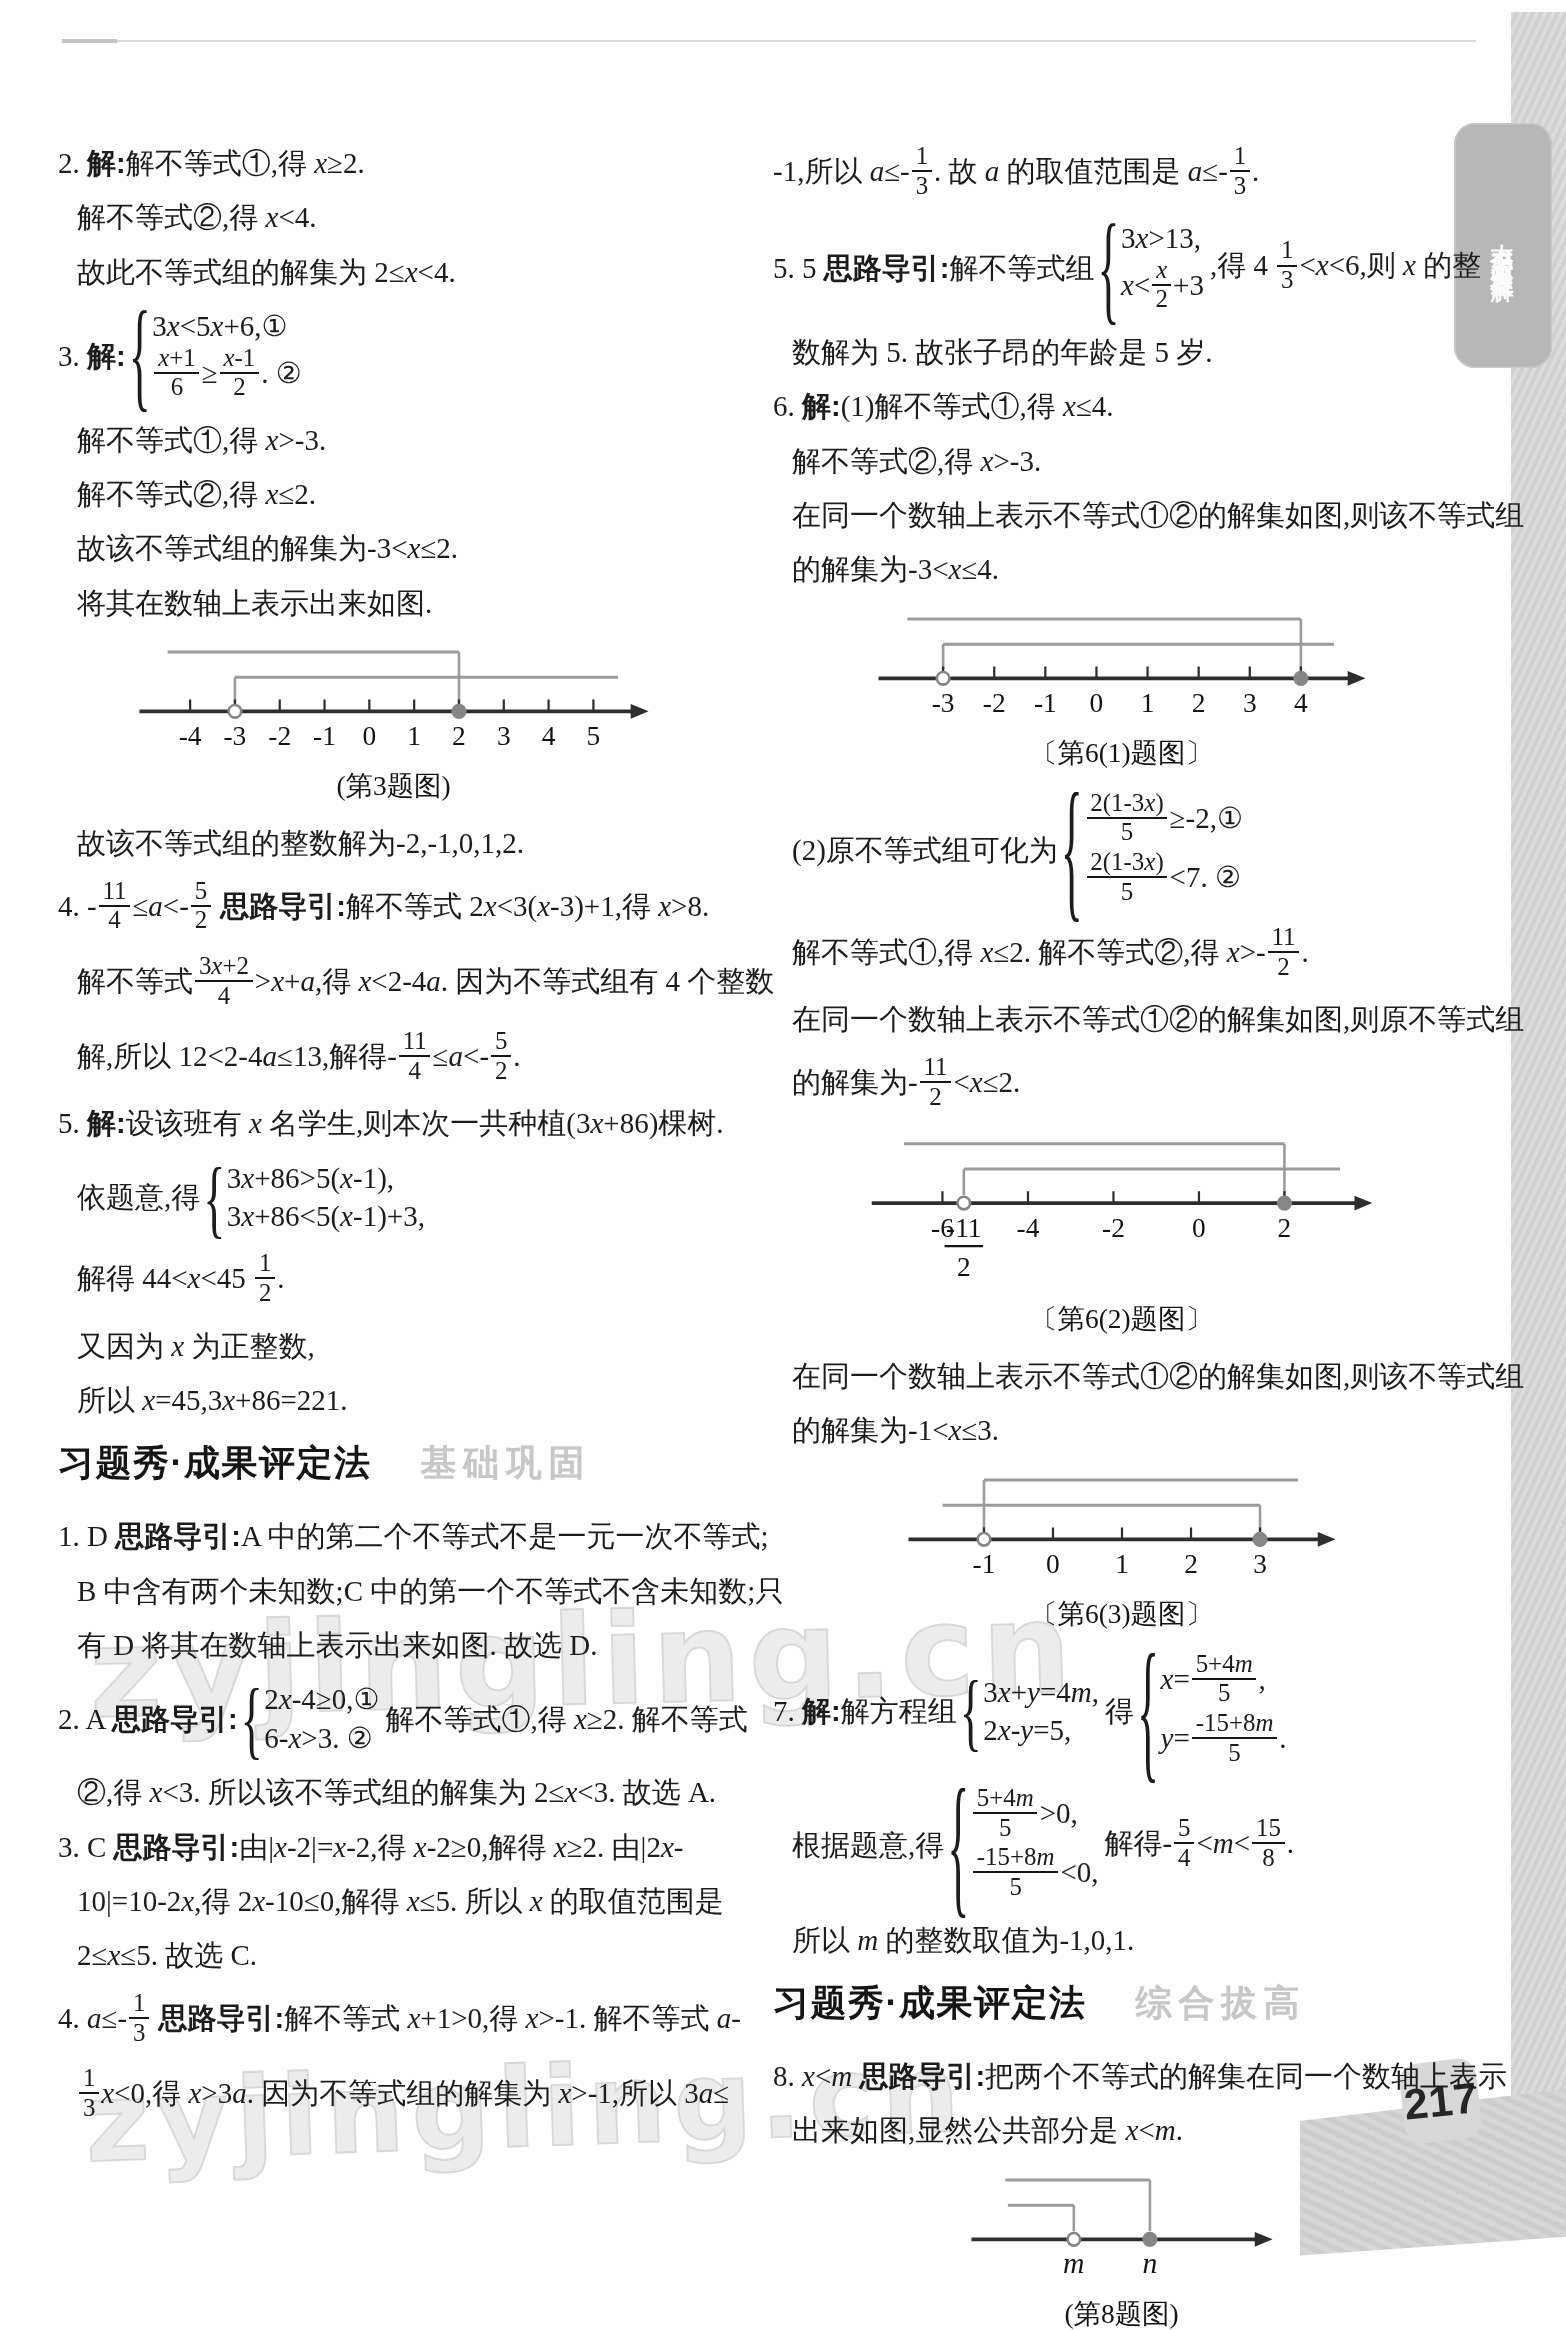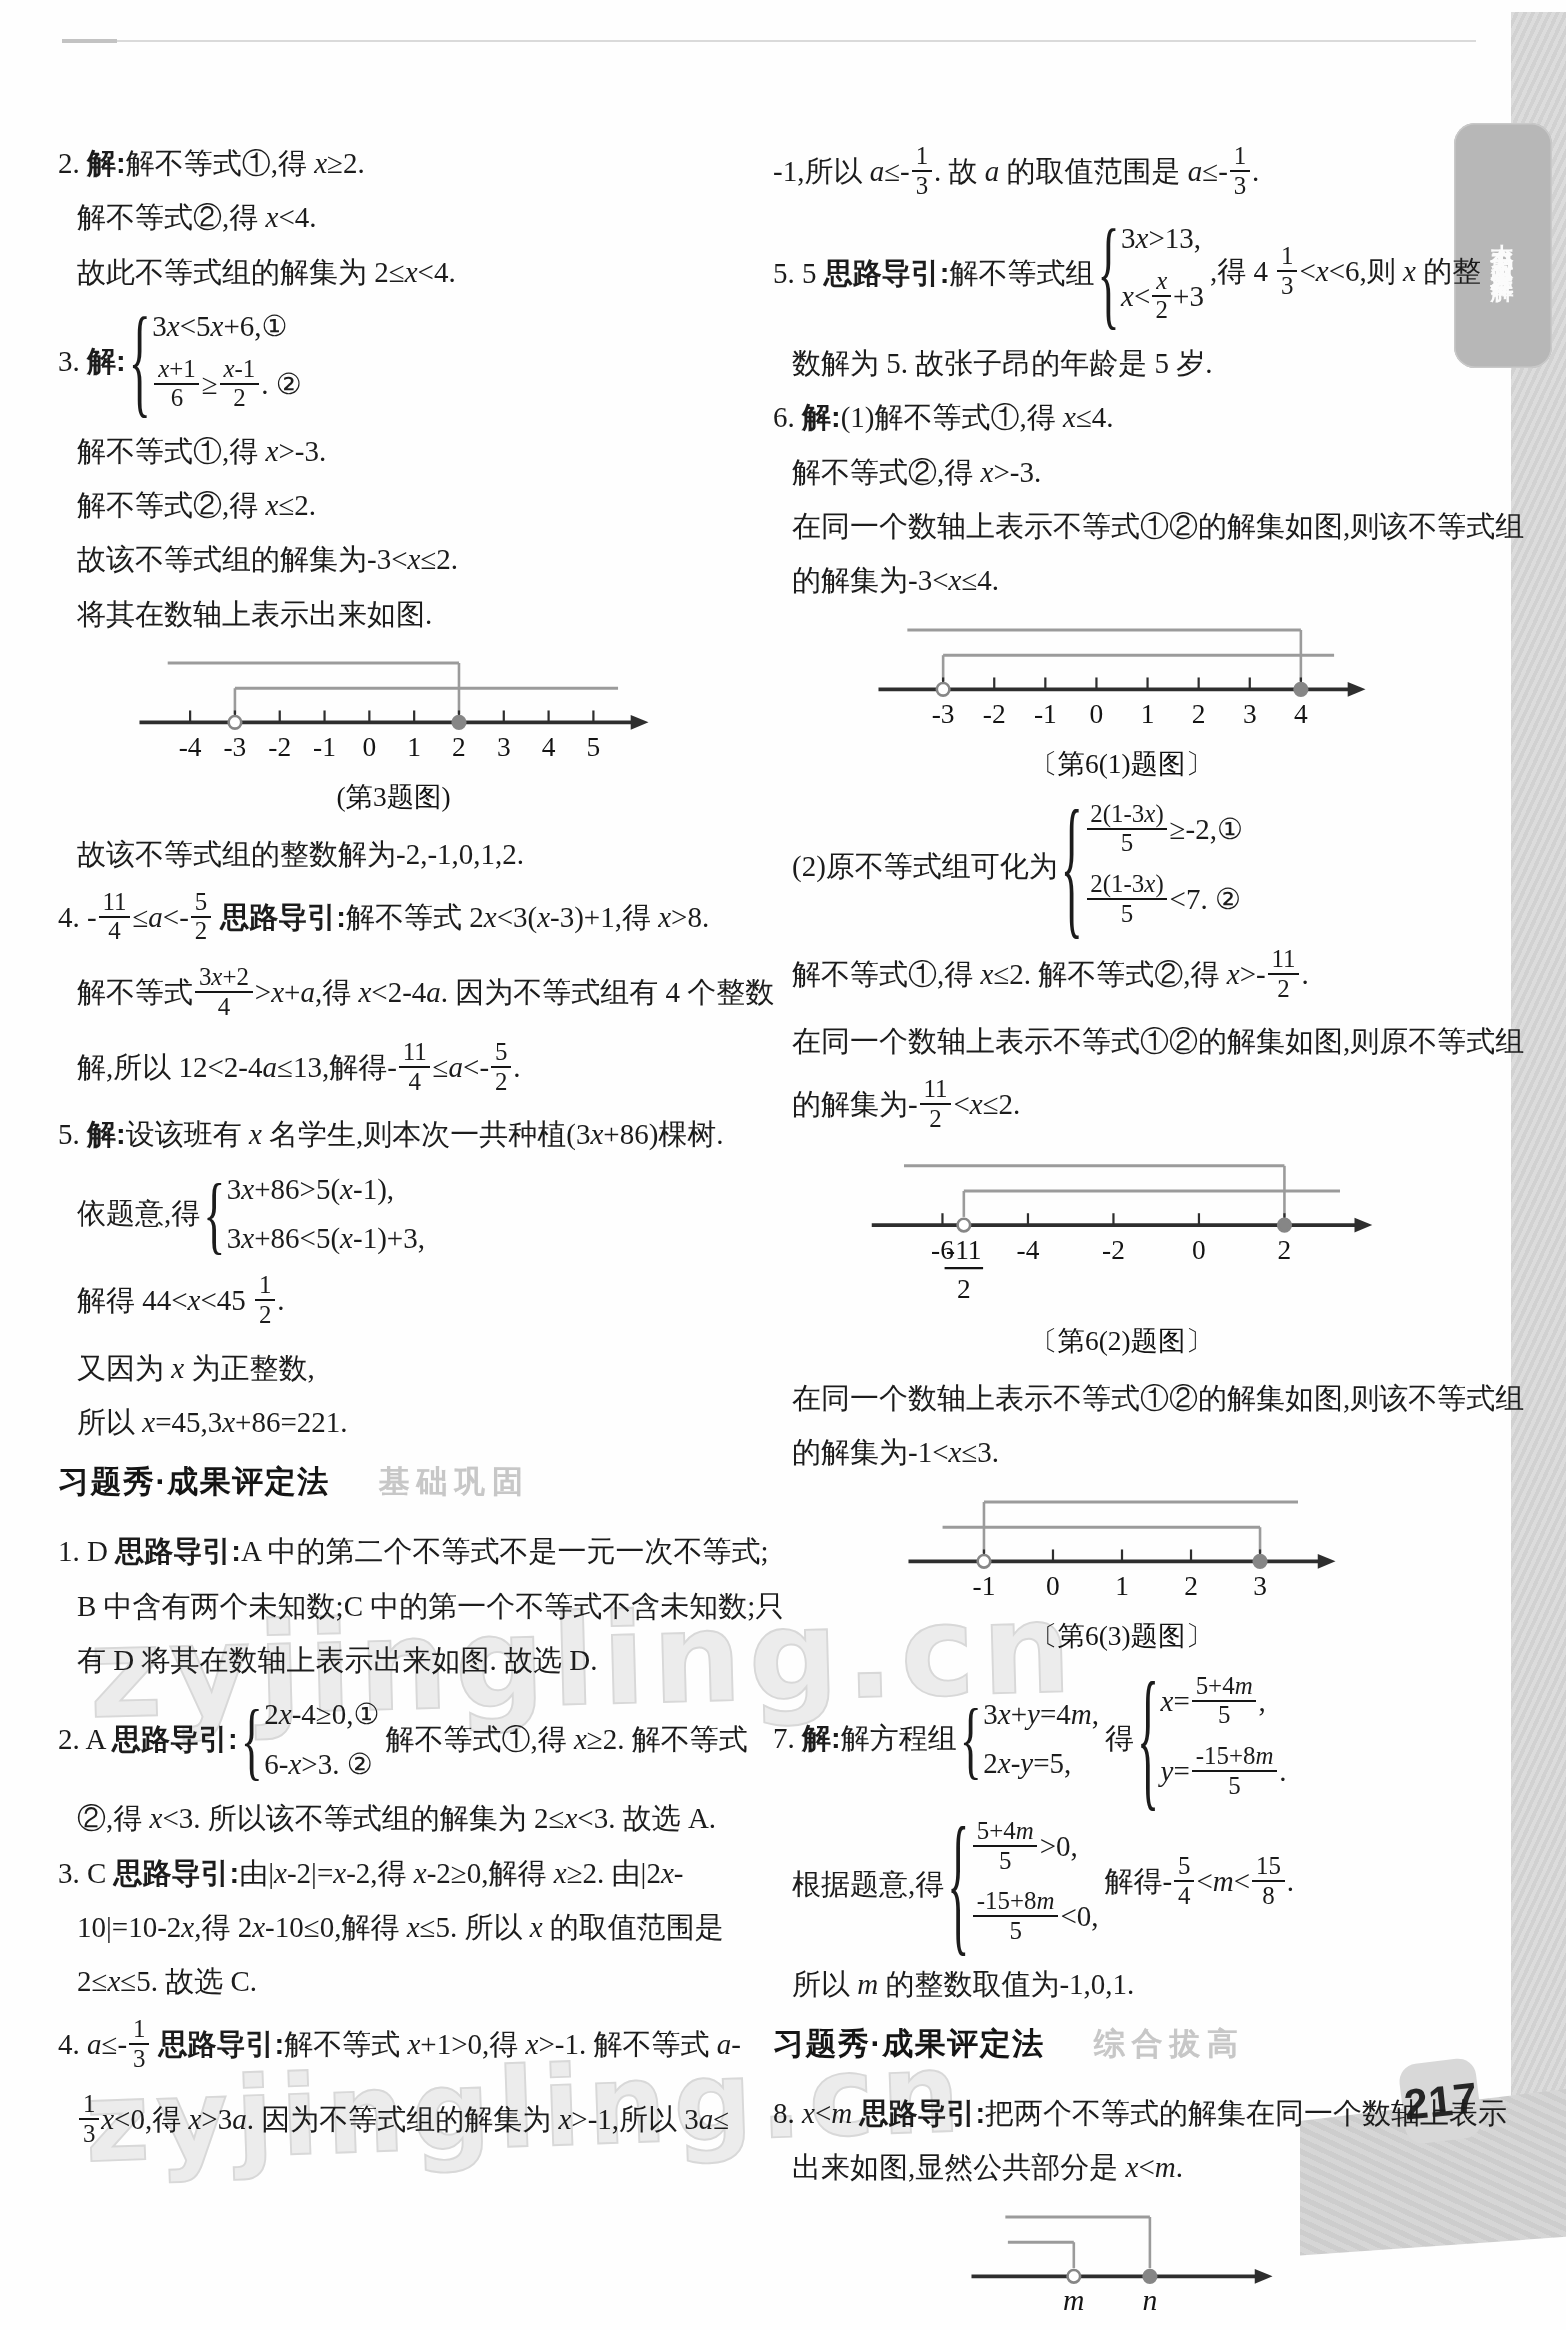--- a/index.html
+++ b/index.html
@@ -44,24 +44,24 @@
   i{font-style:italic;}
   b.bh{font-family:"Liberation Sans","DejaVu Sans",sans-serif;font-weight:700;}
 
   .frac{display:inline-flex;flex-direction:column;align-items:center;vertical-align:middle;
         font-size:0.86em;line-height:1.06;margin:0 2.2px;position:relative;top:-3px;}
   .frac .fn{border-bottom:2.2px solid #161616;padding:0 3.7px 0.7px 3.7px;}
   .frac .fd{padding-top:0.7px;}
 
   .sys{display:inline-flex;align-items:center;margin:0 6px 0 3px;}
   .bc{display:inline-block;font-size:46px;line-height:1;transform-origin:center;font-weight:400;}
-  .sysrows{display:inline-flex;flex-direction:column;gap:14px;margin-left:1.5px;}
+  .sysrows{display:inline-flex;flex-direction:column;gap:3px;margin-left:1.5px;}
   .sysrow{white-space:nowrap;}
 
-  .section{margin:21px 0 31px 0;font-size:31px;white-space:nowrap;}
+  .section{margin:21px 0 31px 0;font-size:36px;white-space:nowrap;}
   .st{font-family:"Liberation Sans","DejaVu Sans",sans-serif;font-weight:700;color:#151515;letter-spacing:1.5px;}
   .sbadge{margin-left:49px;font-family:"Liberation Sans","DejaVu Sans",sans-serif;font-weight:700;
           color:#c7c7c7;letter-spacing:6.7px;text-shadow:0 0 0.7px #e2e2e2;}
 
   .figure{text-align:center;margin:6px 0 22px 0;}
   .figcap{font-size:27.4px;margin-top:11px;color:#141414;}
 </style>
 </head>
 <body>
 

